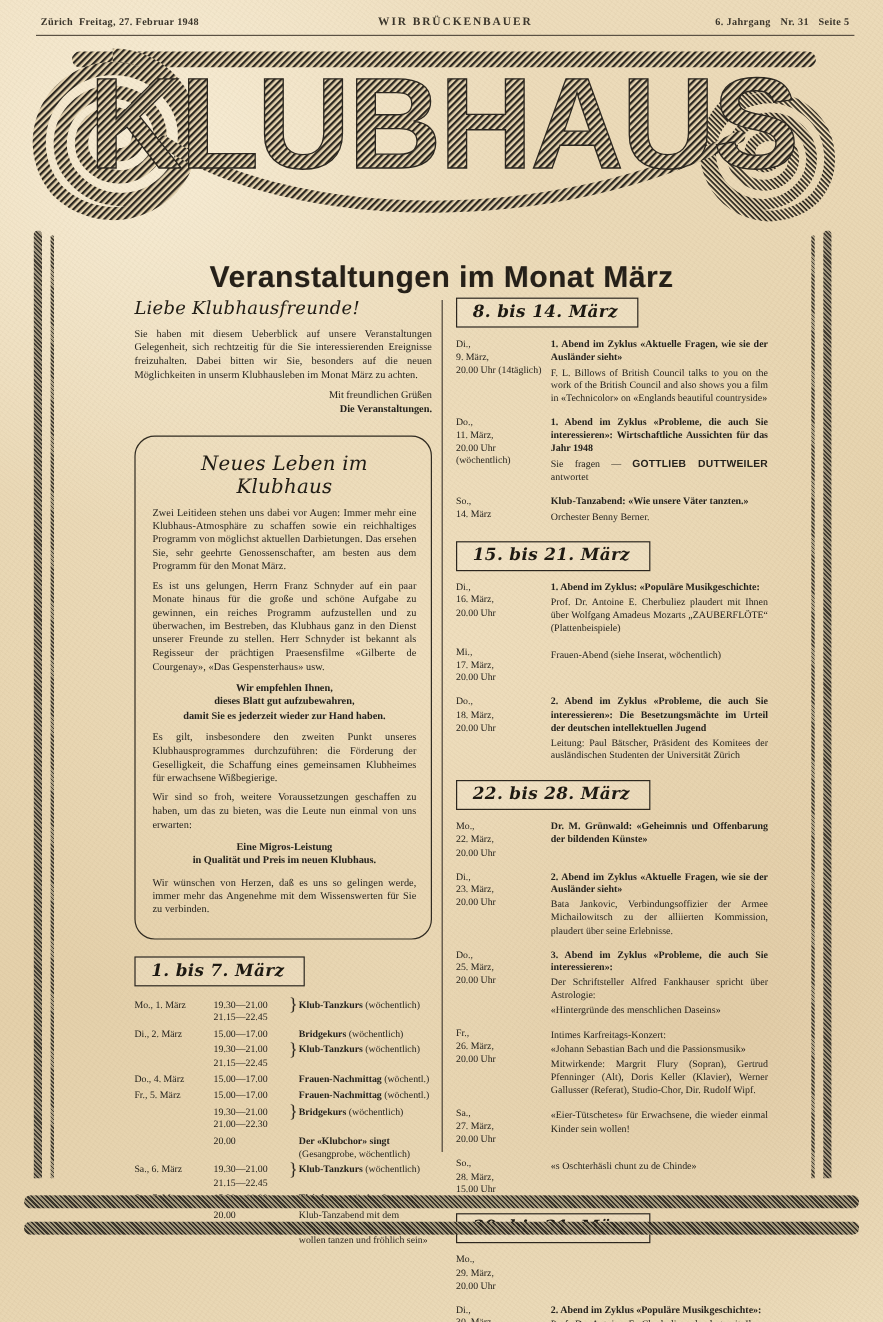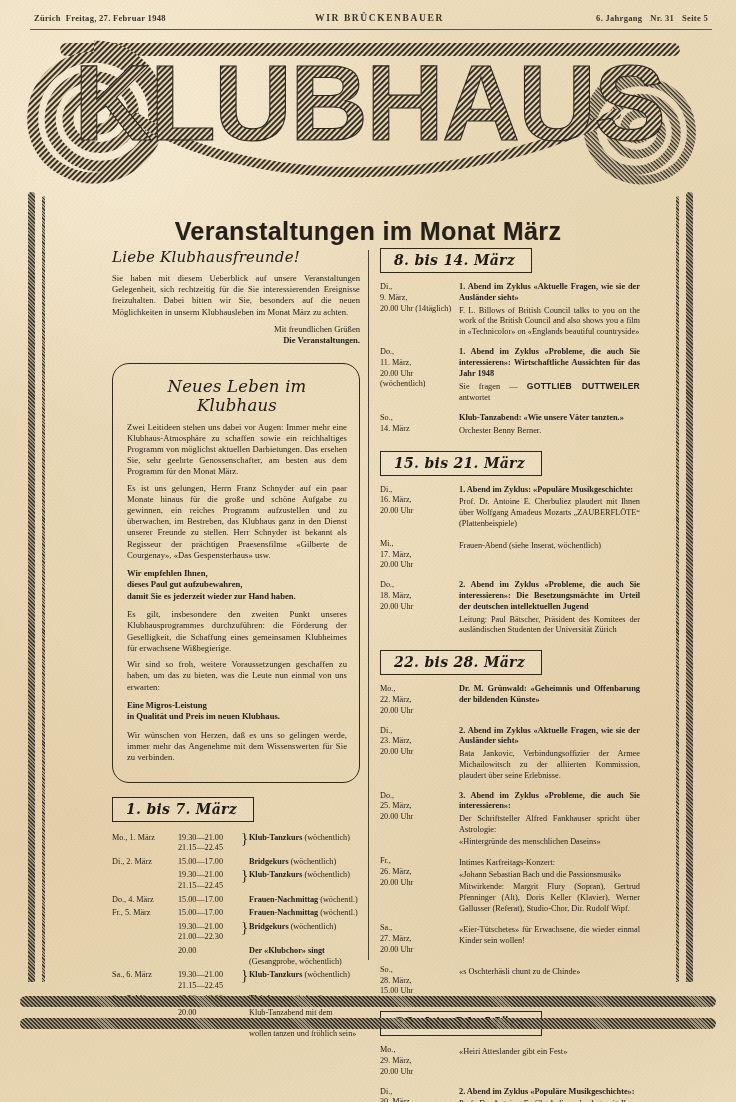--- a/index.html
+++ b/index.html
@@ -97,21 +97,21 @@
   .script-head.center{text-align:center;font-size:16.5px;}
 
   p.body{
     margin:0 0 5px 0;
     font-size:8.6px;line-height:11.2px;
     text-align:justify;
     letter-spacing:.05px;
   }
   .sig{text-align:right;font-size:8.6px;line-height:11.4px;margin-top:6px;}
   .sig b{font-weight:bold;}
-  .center-b{text-align:left;font-weight:bold;font-size:8.6px;line-height:11.4px;margin:7px 0;}
+  .center-b{text-align:center;font-weight:bold;font-size:8.6px;line-height:11.4px;margin:7px 0;}
 
   
   .roundbox{
     margin-top:16px;
     border:1.4px solid #2f2a21;
     border-radius:17px;
     padding:13px 12px 14px 14px;
     position:relative;
   }
 
@@ -227,21 +227,21 @@
         <div><b>Die Veranstaltungen.</b></div>
       </div>
     </div>
 
     <div class="roundbox">
       <div class="script-head center">Neues Leben im Klubhaus</div>
       <p class="body">Zwei Leitideen stehen uns dabei vor Augen: Immer mehr eine Klubhaus-Atmosphäre zu schaffen sowie ein reichhaltiges Programm von möglichst aktuellen Darbietungen. Das ersehen Sie, sehr geehrte Genossenschafter, am besten aus dem Programm für den Monat März.</p>
       <p class="body">Es ist uns gelungen, Herrn Franz Schnyder auf ein paar Monate hinaus für die große und schöne Aufgabe zu gewinnen, ein reiches Programm aufzustellen und zu überwachen, im Bestreben, das Klubhaus ganz in den Dienst unserer Freunde zu stellen. Herr Schnyder ist bekannt als Regisseur der prächtigen Praesensfilme «Gilberte de Courgenay», «Das Gespensterhaus» usw.</p>
       <div class="center-b">
         <div>Wir empfehlen Ihnen,</div>
-        <div>dieses Paul gut aufzubewahren,</div>
+        <div>dieses Blatt gut aufzubewahren,</div>
         <div>damit Sie es jederzeit wieder zur Hand haben.</div>
       </div>
       <p class="body">Es gilt, insbesondere den zweiten Punkt unseres Klubhausprogrammes durchzuführen: die Förderung der Geselligkeit, die Schaffung eines gemeinsamen Klubheimes für erwachsene Wißbegierige.</p>
       <p class="body">Wir sind so froh, weitere Voraussetzungen geschaffen zu haben, um das zu bieten, was die Leute nun einmal von uns erwarten:</p>
       <div class="center-b">
         <div>Eine Migros-Leistung</div>
         <div>in Qualität und Preis  im neuen Klubhaus.</div>
       </div>
       <p class="body">Wir wünschen von Herzen, daß es uns so gelingen werde, immer mehr das Angenehme mit dem Wissenswerten für Sie zu verbinden.</p>
     </div>
@@ -411,23 +411,20 @@
               <span class="sub">«s Oschterhäsli chunt zu de Chinde»</span>
             </div>
           </div>
         </div>
     </div>
     <div class="sec-wrap">
       <div class="sec-box">29. bis 31. März</div>
       <div id="week5-body">
           <div class="ev">
             <div class="when">Mo.,<br>29. März,<br>20.00 Uhr</div>
-            <div class="what">
-              <span class="sub">«Heiri Atteslander gibt ein Fest»</span>
-            </div>
           </div>
           <div class="ev">
             <div class="when">Di.,<br>30. März,<br>20.00 Uhr</div>
             <div class="what"><span class="hl">2. Abend im Zyklus «Populäre Musikgeschichte»:</span><span class="sub">Prof. Dr. Antoine E. Cherbuliez plaudert mit Ihnen über Verdis „RIGOLETTO“ (Plattenbeispiele)</span></div>
           </div>
         </div>
     </div>
   </div>
 
   <div class="bot-rule" style="top:996px;"></div>

